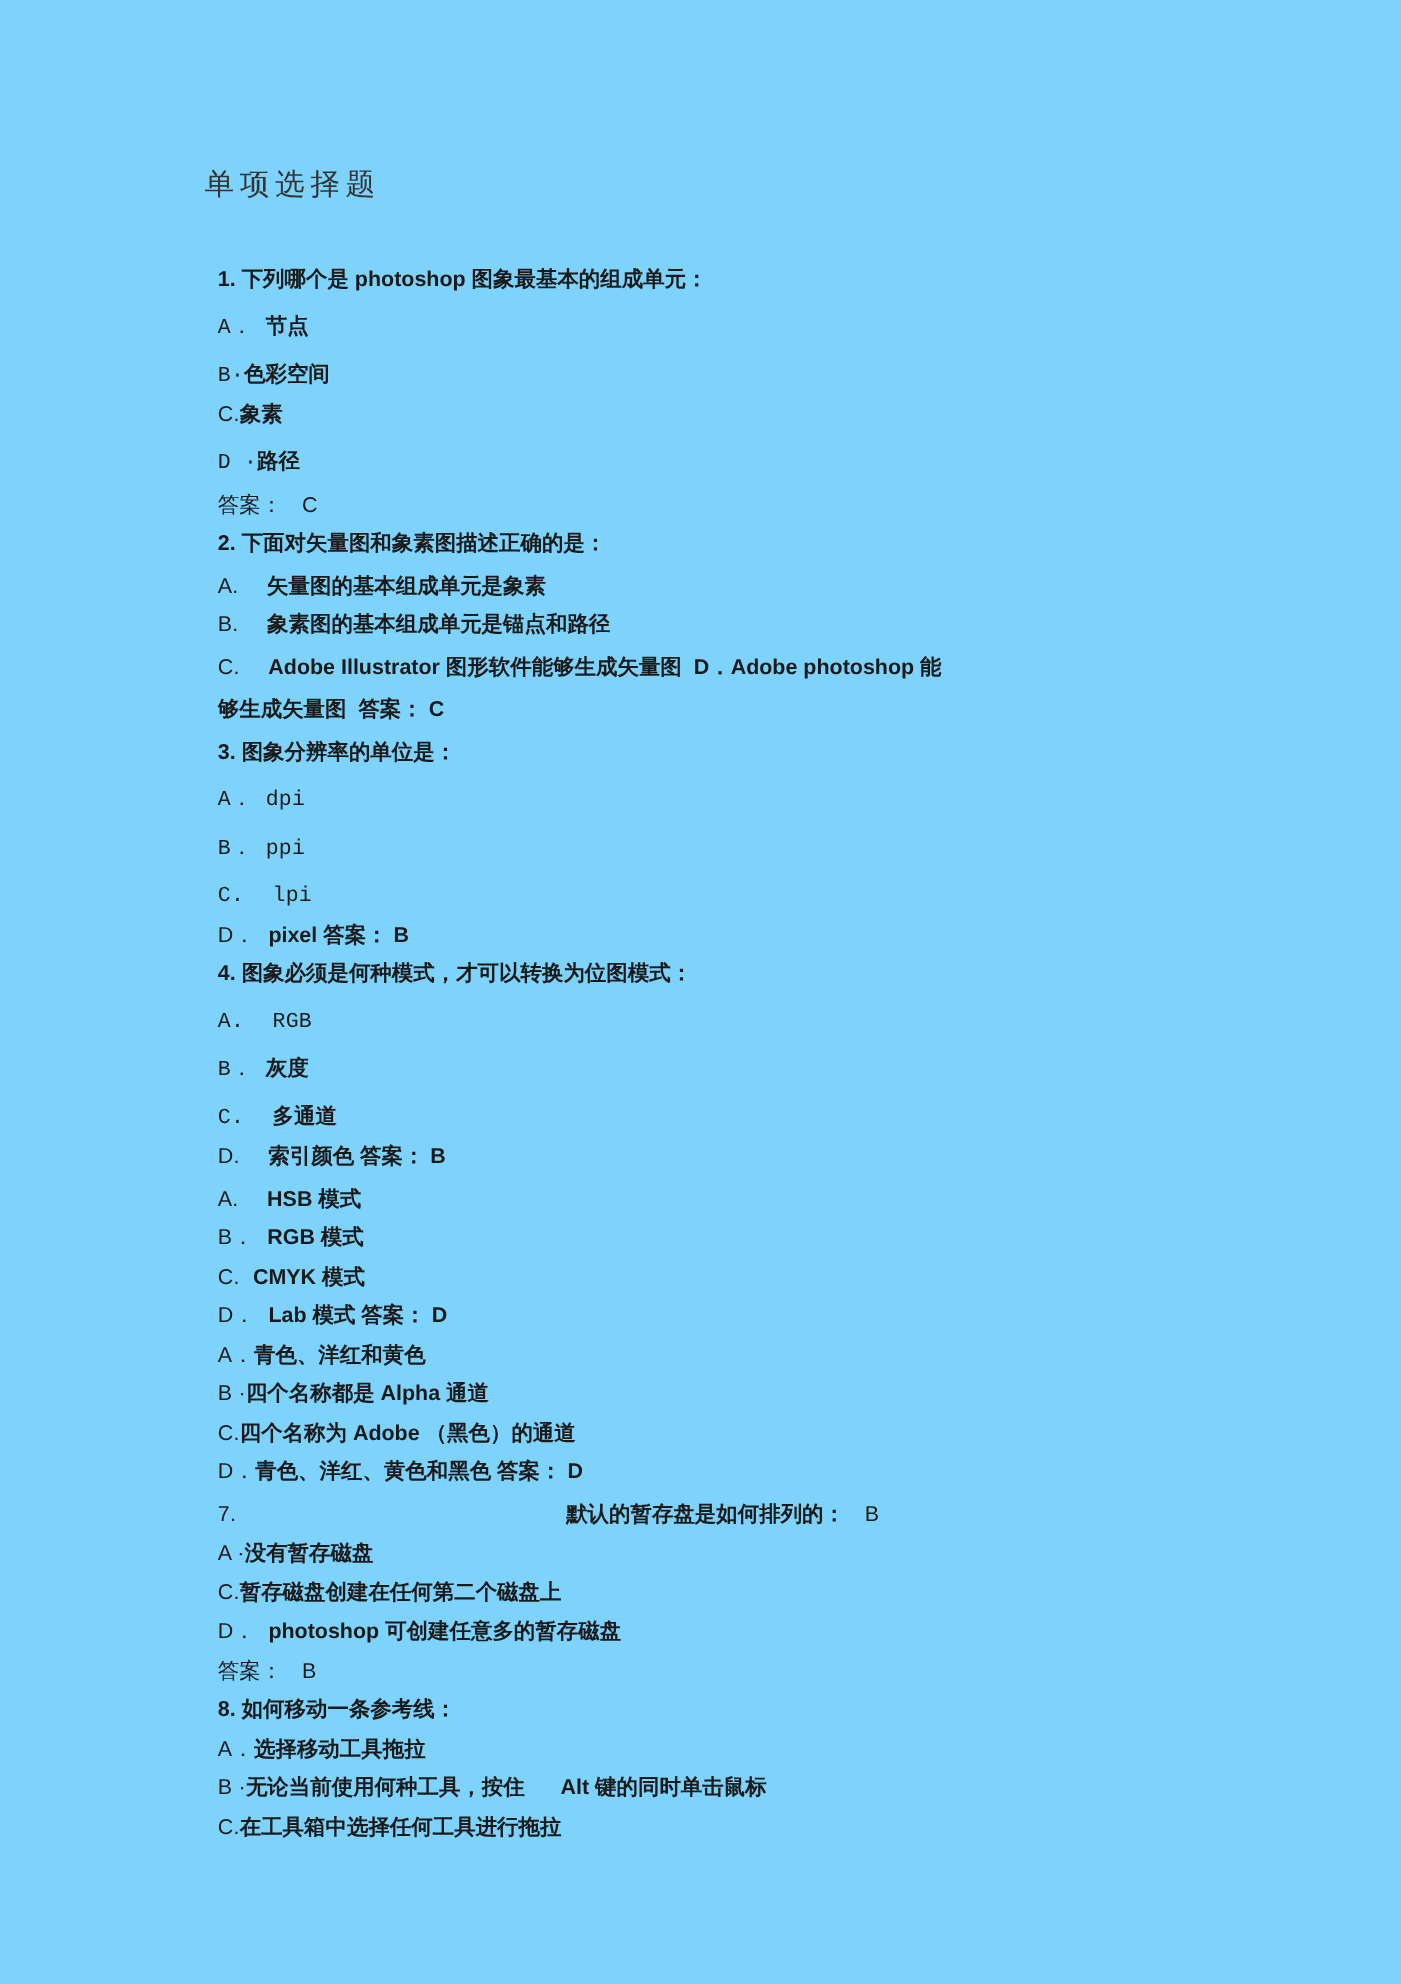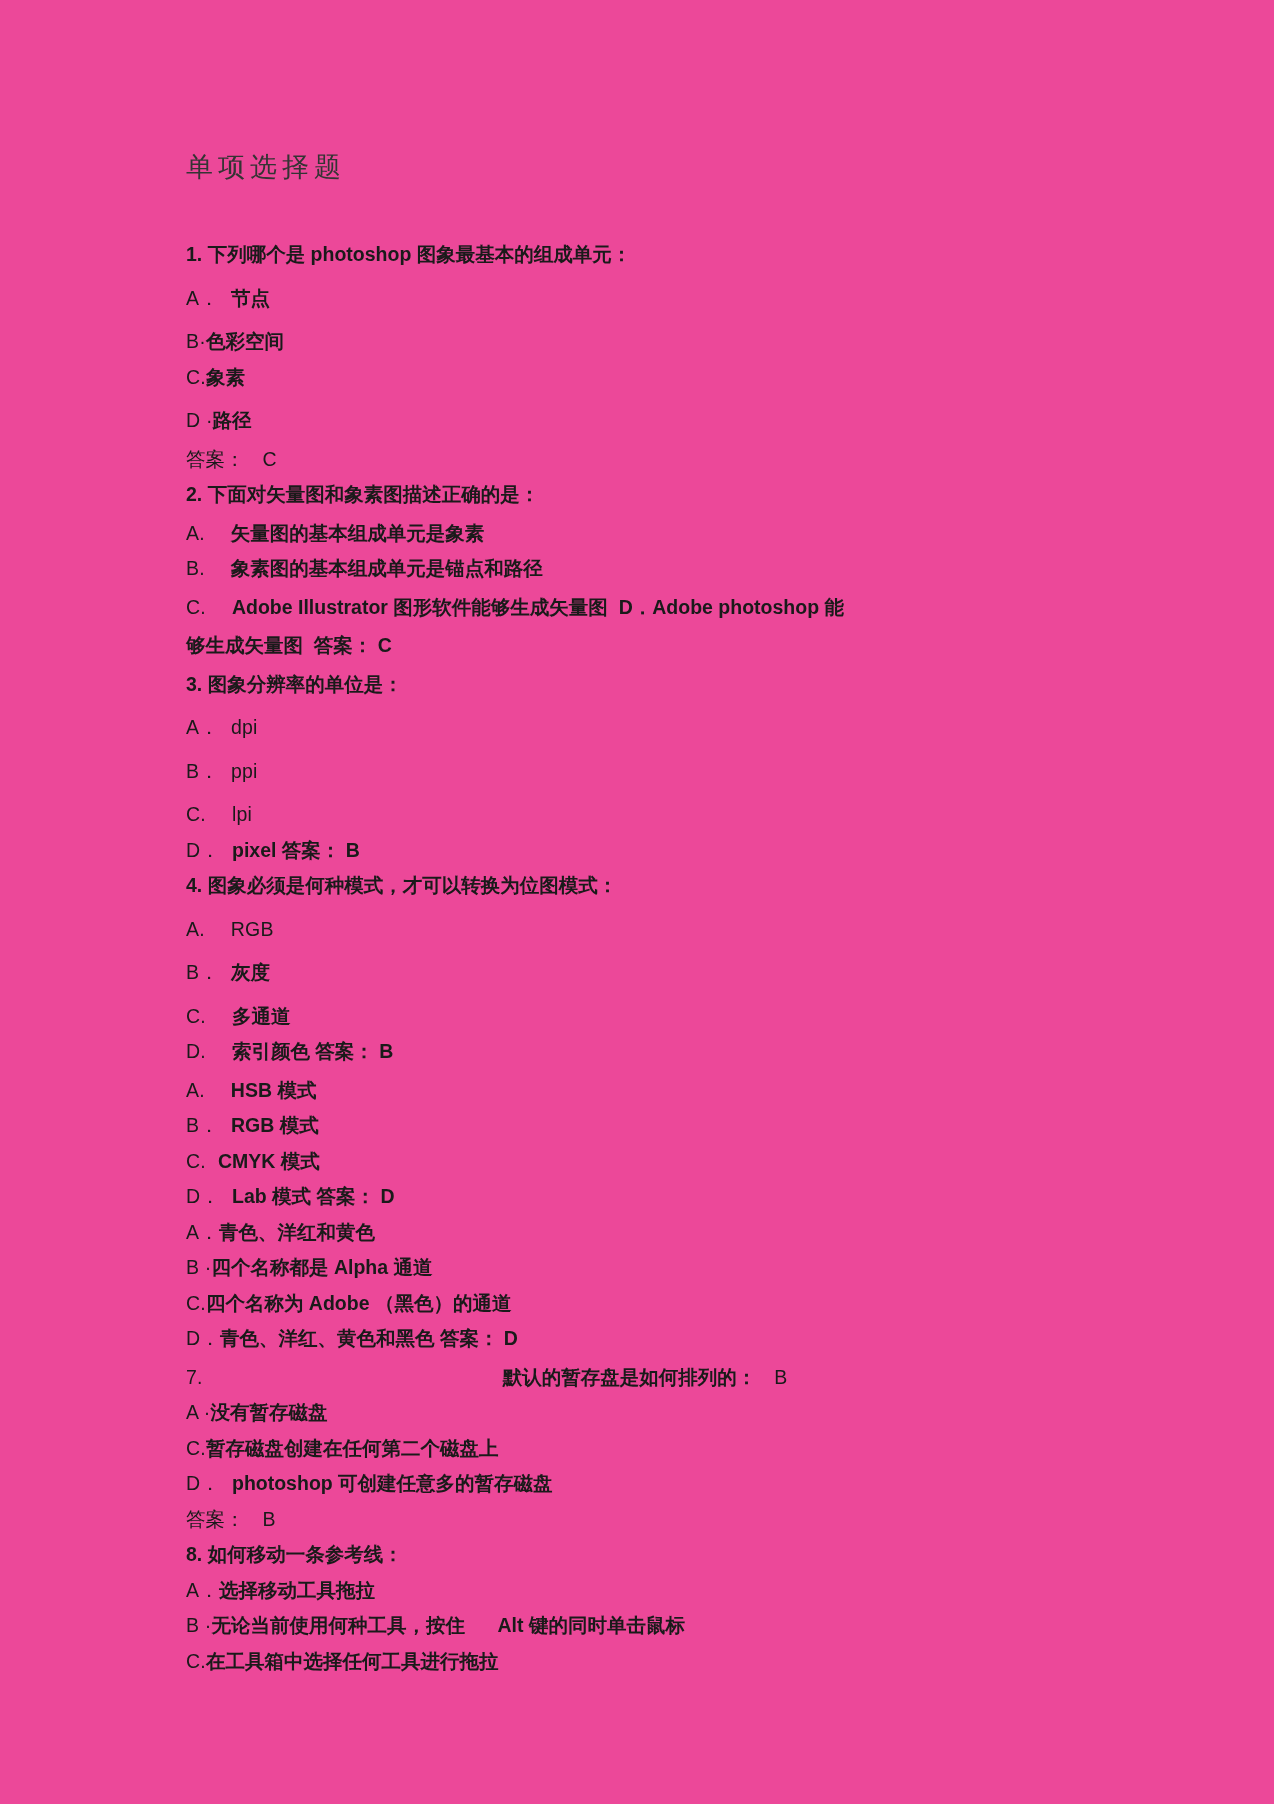--- a/index.html
+++ b/index.html
@@ -12,21 +12,21 @@
     width: 1274px;
     height: 1804px;
     position: relative;
     font-family: "Liberation Sans", "DejaVu Sans", sans-serif;
     color: #161616;
     -webkit-font-smoothing: antialiased;
   }
   .page {
     position: absolute;
     inset: 0;
-    background: #ec4899;
+    background: #7dd3fc;
     overflow: hidden;
   }
   .content {
     position: absolute;
     left: 186px;
     top: 150px;
     width: 960px;
   }
   .doc-title {
     font-family: "Liberation Serif", "DejaVu Serif", serif;
@@ -37,27 +37,27 @@
     margin: 0 0 60px 0;
     line-height: 1.3;
     white-space: nowrap;
   }
   .qblock {
     margin: 0;
   }
   .line {
     font-size: 19.5px;
     line-height: 1.0;
-    margin: 0;
+    margin: 12px;
     padding: 0;
     white-space: pre-wrap;
     color: #1a1a1a;
     font-weight: 700;
   }
-  .sp-md { margin-top: 24px; }
+  .sp-md { margin-top: 24px; font-family: Liberation Mono, monospace; }
   .sp-sm { margin-top: 19px; }
   .sp-xs { margin-top: 16px; }
   .reg   { font-weight: 400; }
   .lat   { font-weight: 400; letter-spacing: 0.2px; }
   .gap   { display: inline-block; width: 18px; }
   .biggap{ display: inline-block; width: 300px; }
   .ind   { display: inline-block; width: 26px; }
   .ind2  { display: inline-block; width: 12px; }
 </style>
 </head>

